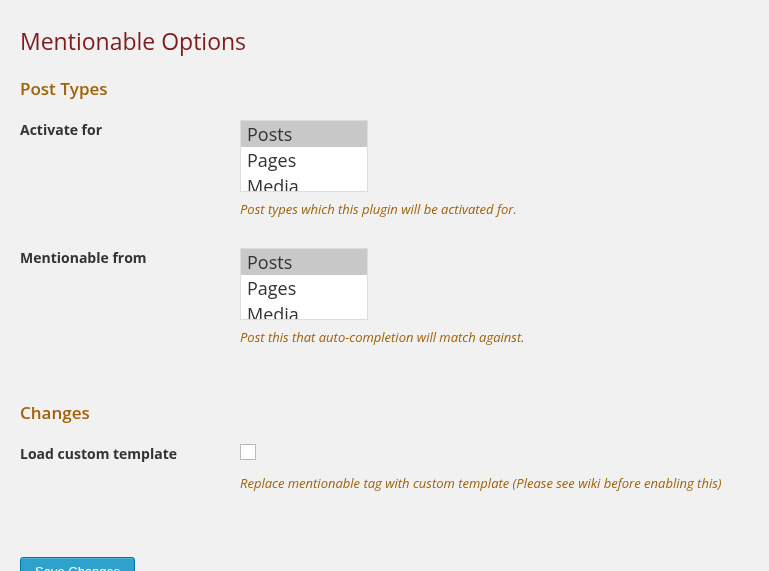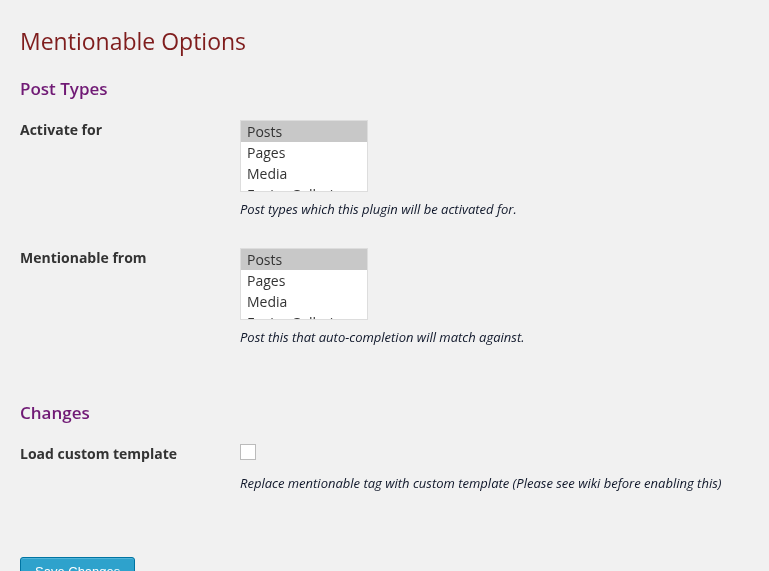--- a/index.html
+++ b/index.html
@@ -17,21 +17,21 @@
     }
     h1 {
       font-size: 23px;
       font-weight: 400;
       color: #7f1d1d;
       margin: 15px 0 20px 0;
     }
     h2 {
       font-size: 17px;
       font-weight: 600;
-      color: #701a75;
+      color: #a16207;
       margin: 10px 0 20px 0;
     }
     .form-table {
       width: 100%;
       border-collapse: collapse;
       margin-bottom: 25px;
     }
     .form-table th {
       text-align: left;
       vertical-align: top;
@@ -44,32 +44,32 @@
     .form-table td {
       vertical-align: top;
       padding: 0 0 30px 0;
     }
     .multiselect {
       width: 128px;
       height: 72px;
       overflow-y: scroll;
       border: 1px solid #ddd;
       background: #fff;
-      font-size: 14px;
+      font-size: 18px;
     }
     .multiselect .option {
       padding: 1px 6px;
       color: #333;
       cursor: pointer;
     }
     .multiselect .option.selected {
       background: #c8c8c8;
     }
     .description {
-      color: #0f172a;
+      color: #a16207;
       font-style: italic;
       font-size: 13px;
       margin-top: 8px;
     }
     .checkbox {
       width: 16px;
       height: 16px;
       border: 1px solid #bbb;
       background: #fff;
       display: inline-block;

